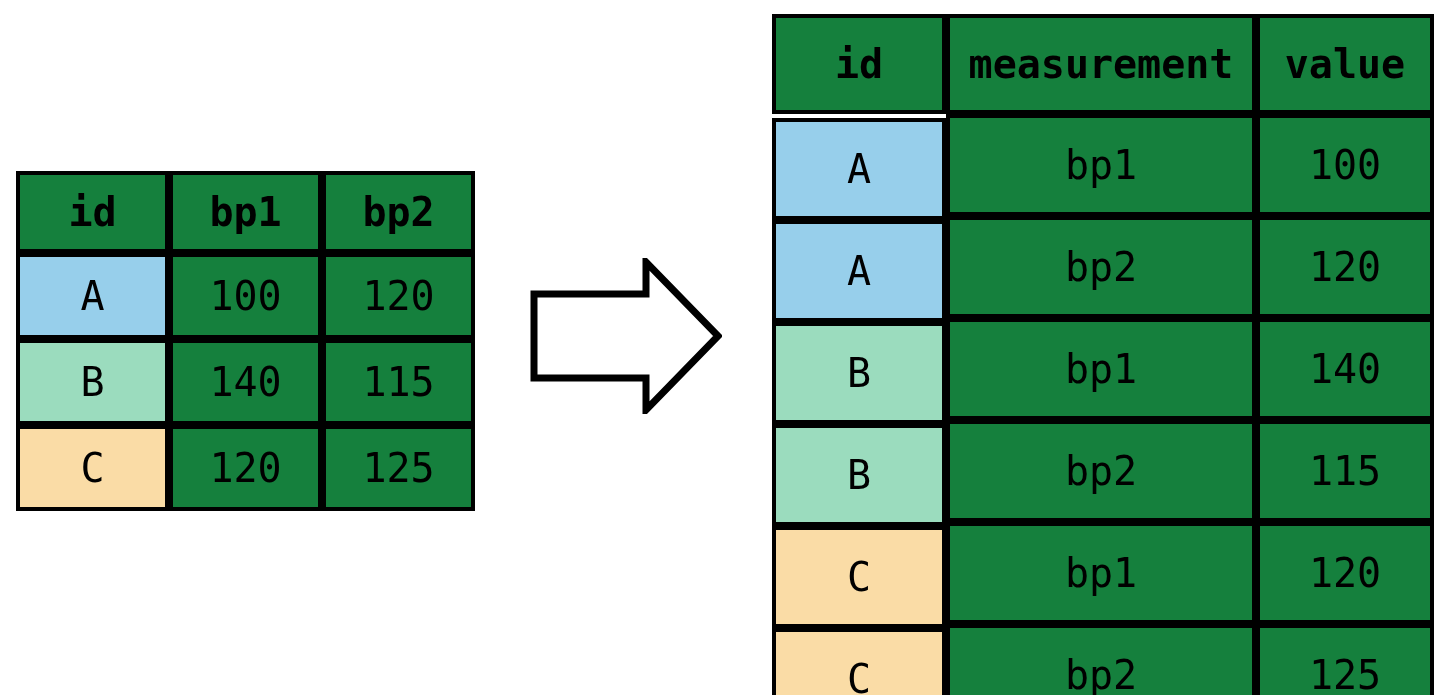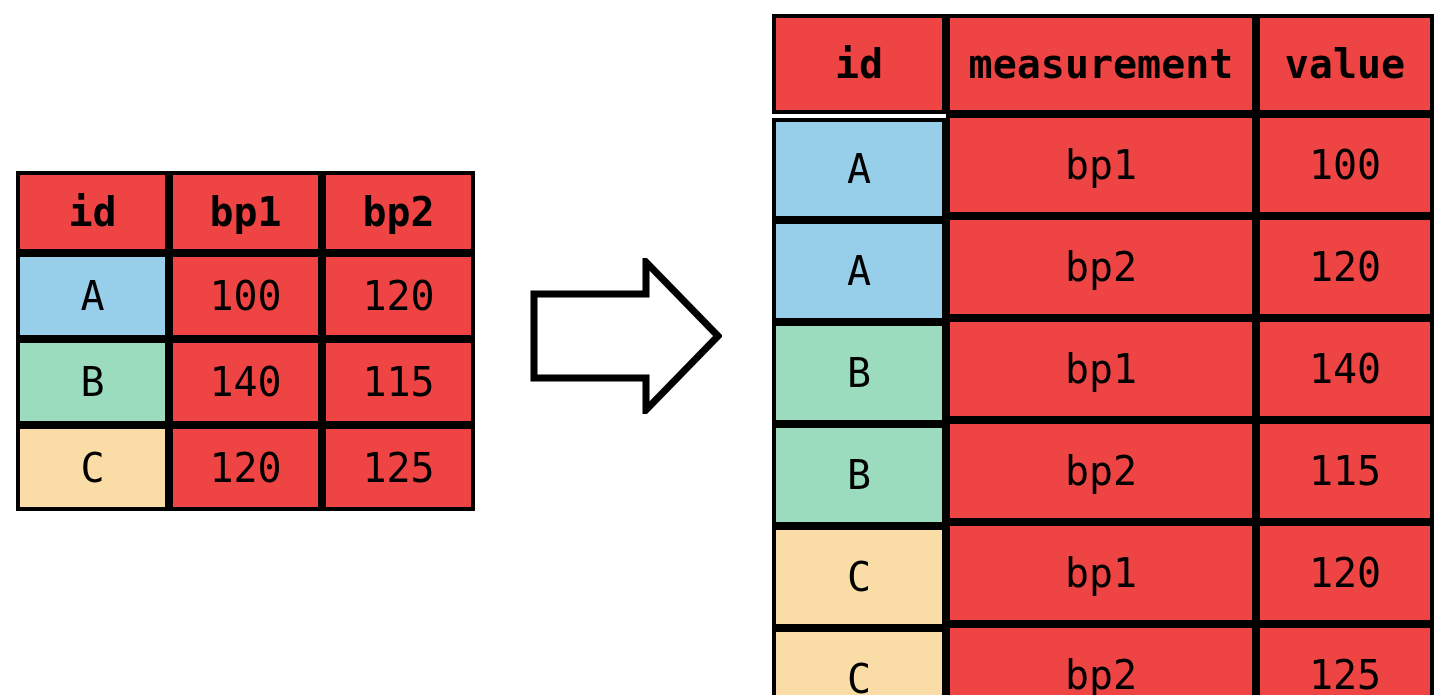--- a/index.html
+++ b/index.html
@@ -17,21 +17,21 @@
 
   
   .tbl {
     position: absolute;
     border-collapse: separate;
     border-spacing: 0;
     table-layout: fixed;
   }
   .tbl td {
     border: 4px solid #000000;
-    background: #ef4444;
+    background: #15803d;
     text-align: center;
     vertical-align: middle;
     color: #000000;
     padding: 0;
     line-height: 1;
   }
   .hdr {
     font-weight: bold;
   }
   .cell-blue  { background: #97CFEB !important; }

